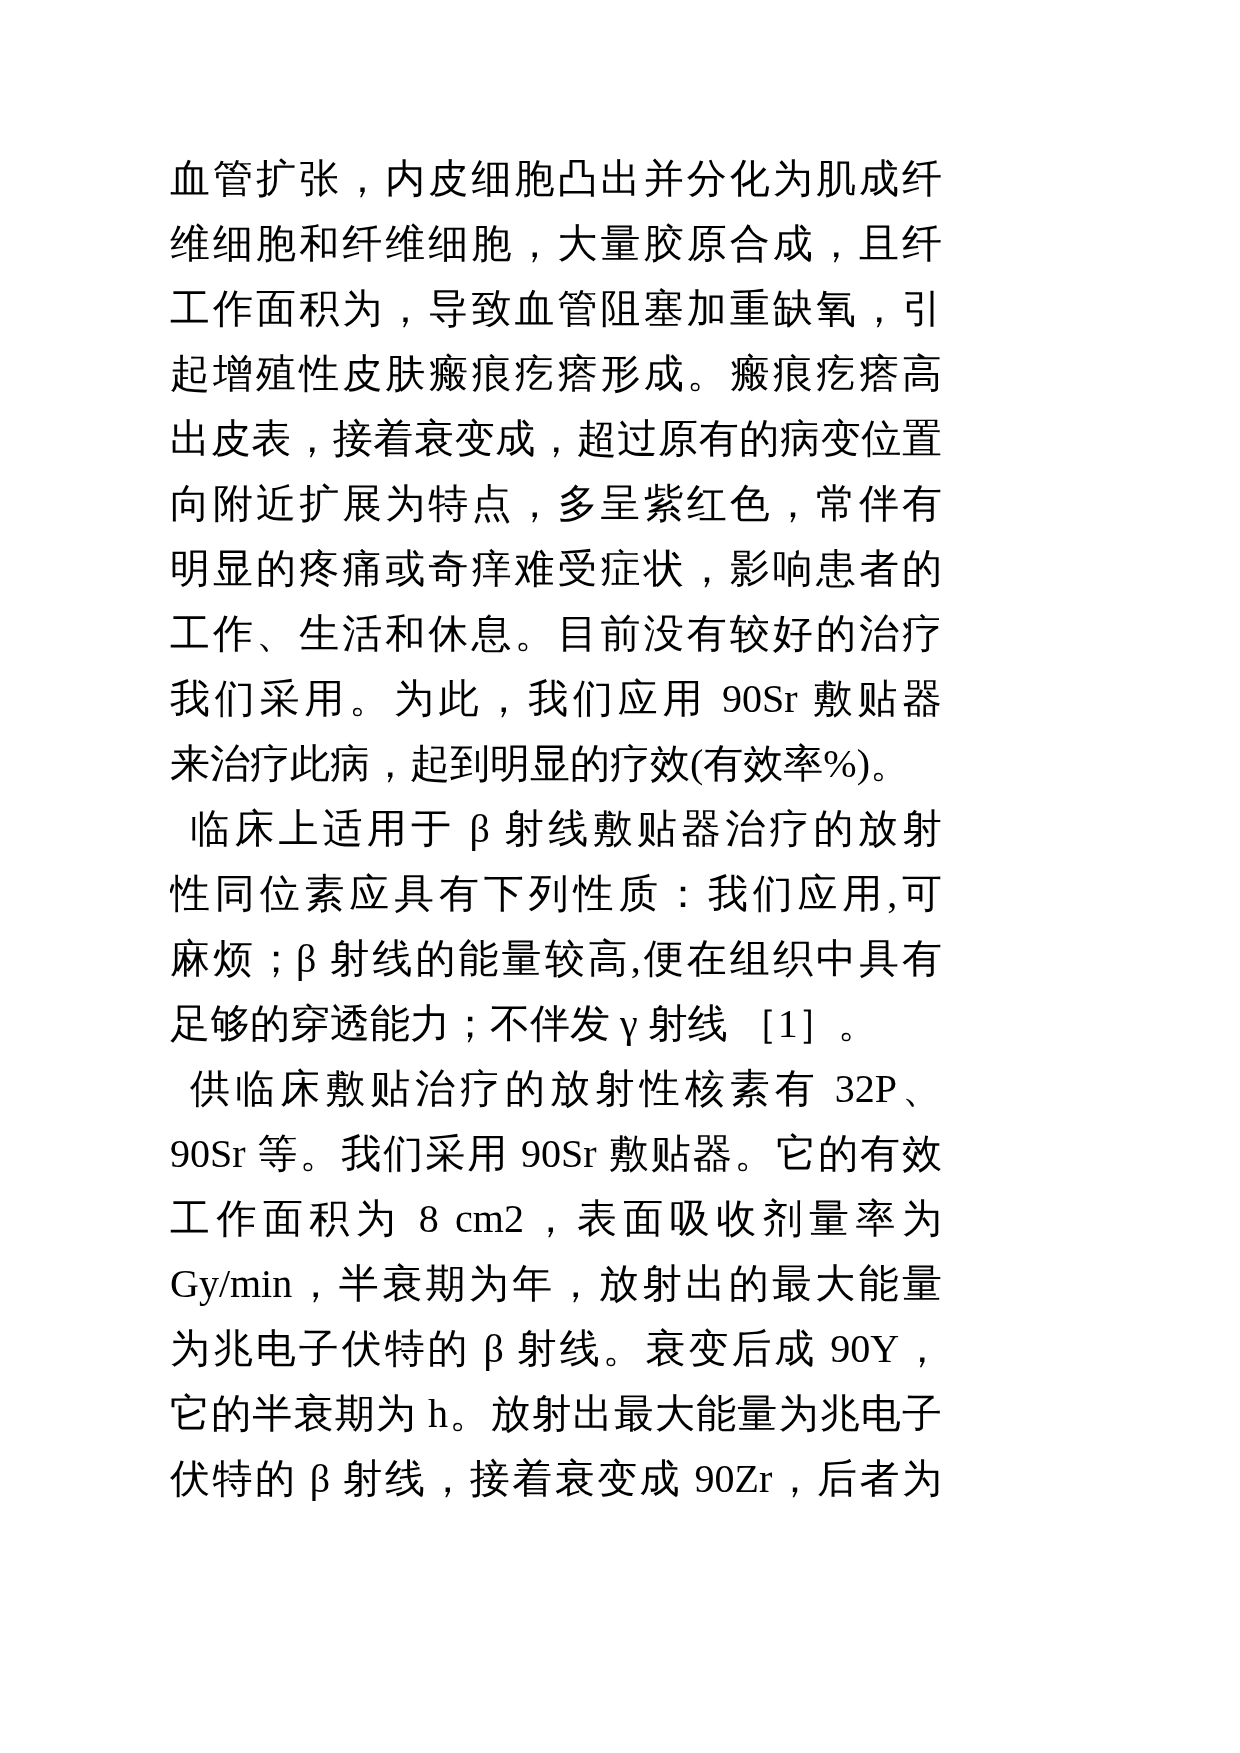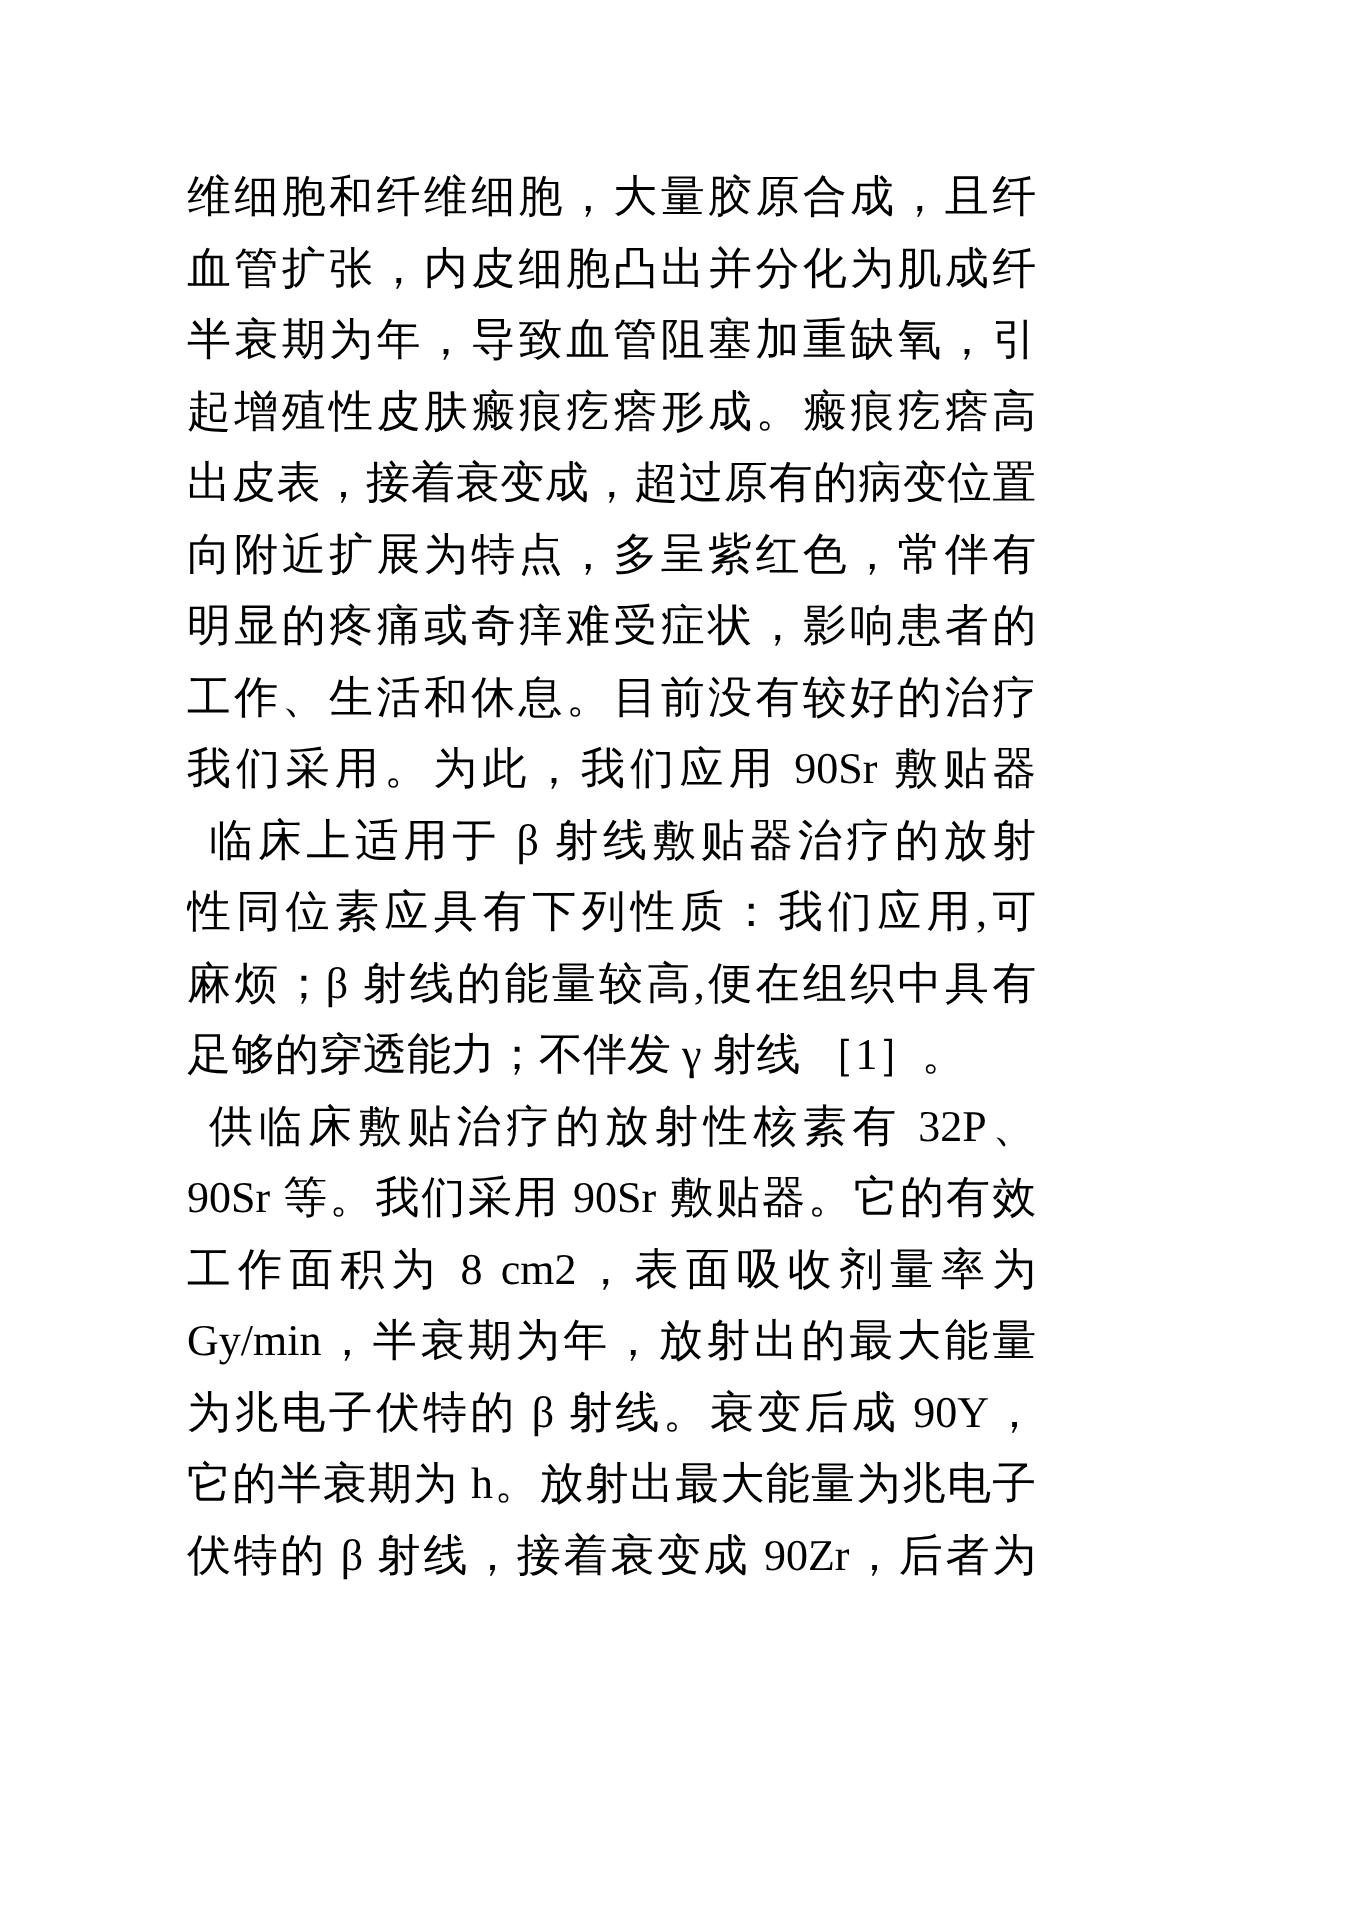--- a/index.html
+++ b/index.html
@@ -42,29 +42,30 @@
   .line.justify.indent {
     padding-left: 20px;
     width: 752px;
   }
 </style>
 </head>
 <body>
 
 <div class="page">
   <div class="textblock">
+    <div class="line justify">血管扩张，内皮细胞凸出并分化为肌成纤</div>
     <div class="line justify">维细胞和纤维细胞，大量胶原合成，且纤</div>
-    <div class="line justify">血管扩张，内皮细胞凸出并分化为肌成纤</div>
-    <div class="line justify">半衰期为年，导致血管阻塞加重缺氧，引</div>
+    <div class="line justify">工作面积为，导致血管阻塞加重缺氧，引</div>
     <div class="line justify">起增殖性皮肤瘢痕疙瘩形成。瘢痕疙瘩高</div>
     <div class="line justify">出皮表，接着衰变成，超过原有的病变位置</div>
     <div class="line justify">向附近扩展为特点，多呈紫红色，常伴有</div>
     <div class="line justify">明显的疼痛或奇痒难受症状，影响患者的</div>
     <div class="line justify">工作、生活和休息。目前没有较好的治疗</div>
     <div class="line justify">我们采用。为此，我们应用 90Sr 敷贴器</div>
+    <div class="line">来治疗此病，起到明显的疗效(有效率%)。</div>
     <div class="line justify indent">临床上适用于 β 射线敷贴器治疗的放射</div>
     <div class="line justify">性同位素应具有下列性质：我们应用,可</div>
     <div class="line justify">麻烦；β 射线的能量较高,便在组织中具有</div>
     <div class="line">足够的穿透能力；不伴发 γ 射线 ［1］。</div>
     <div class="line justify indent">供临床敷贴治疗的放射性核素有 32P、</div>
     <div class="line justify">90Sr 等。我们采用 90Sr 敷贴器。它的有效</div>
     <div class="line justify">工作面积为 8 cm2，表面吸收剂量率为</div>
     <div class="line justify">Gy/min，半衰期为年，放射出的最大能量</div>
     <div class="line justify">为兆电子伏特的 β 射线。衰变后成 90Y，</div>
     <div class="line justify">它的半衰期为 h。放射出最大能量为兆电子</div>

